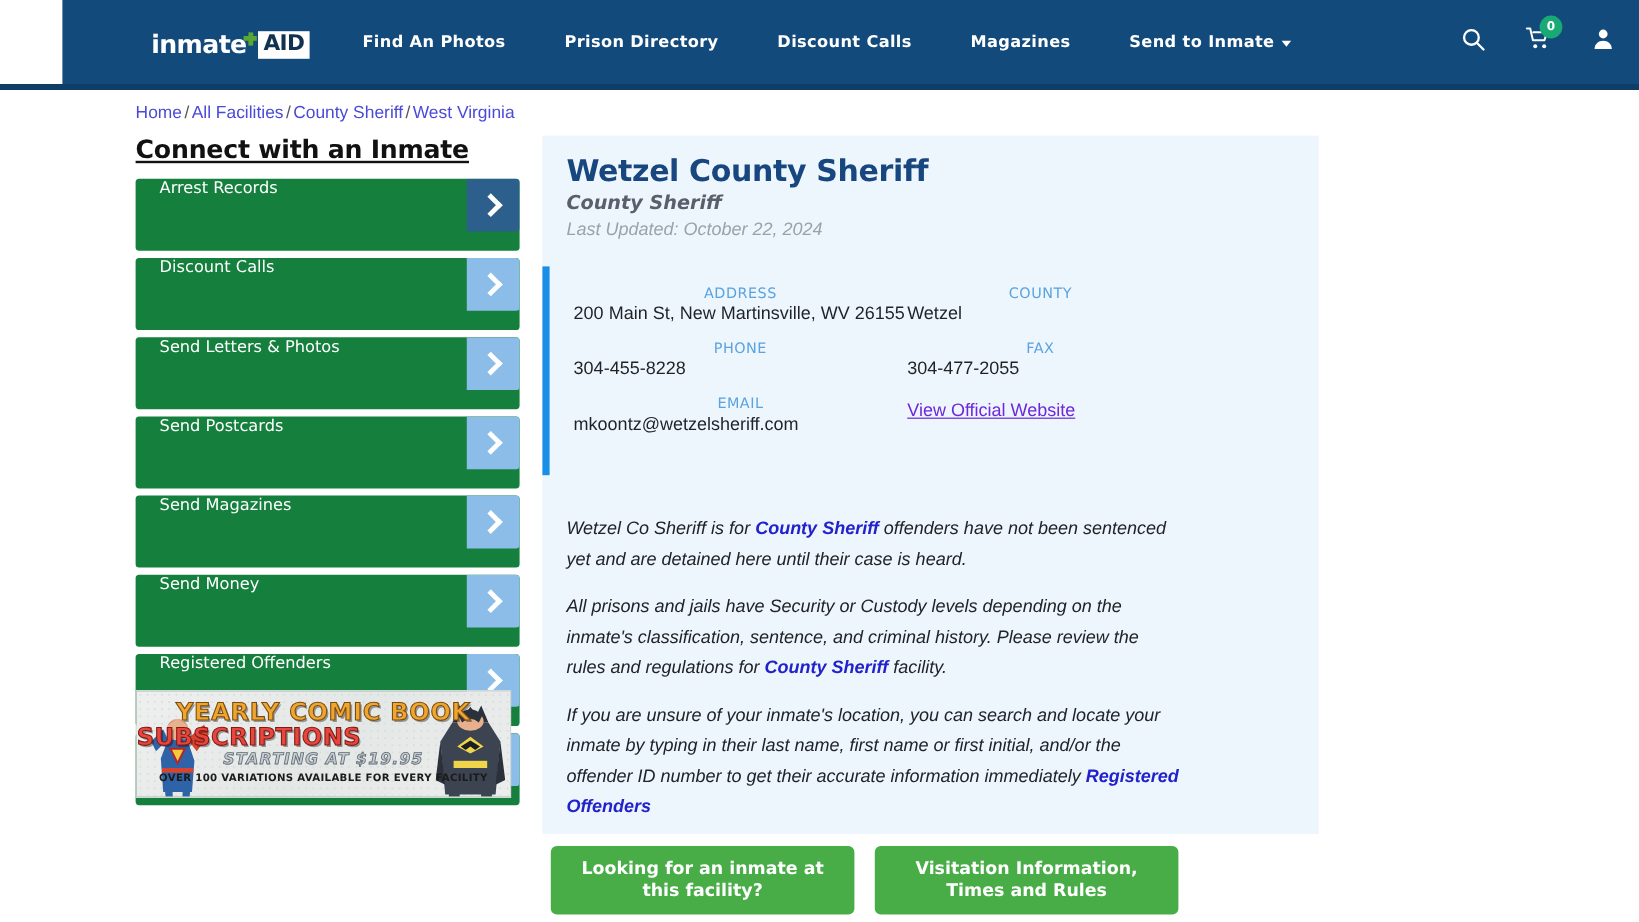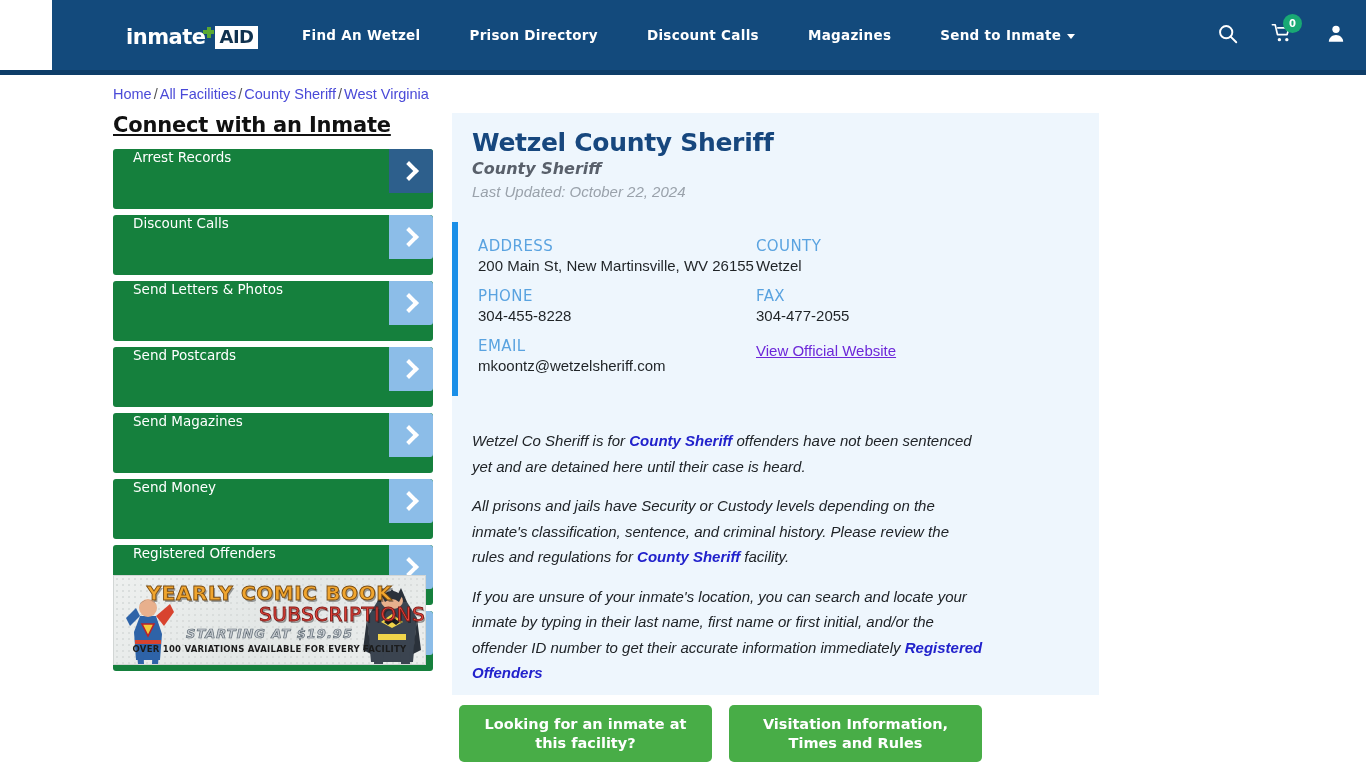--- a/index.html
+++ b/index.html
@@ -128,22 +128,22 @@
     background-size: 6px 6px; opacity: 0.85;
   }
   .ad-line1 {
     position: absolute; left: 0; right: 0; top: 5px; text-align: center;
     font-size: 20px; font-weight: bold; letter-spacing: 0.6px;
     color: #f0a52e; font-family: "DejaVu Sans", sans-serif;
     -webkit-text-stroke: 0.9px #7a4c12;
     text-shadow: 1.5px 1.5px 0 rgba(0,0,0,0.35);
   }
   .ad-line2 {
-    position: absolute; left: 0; right: 0; top: 26px; text-align: right;
-    font-size: 20px; font-weight: normal; letter-spacing: 0.4px;
+    position: absolute; left: 0; right: 0; top: 26px; text-align: left;
+    font-size: 20px; font-weight: bold; letter-spacing: 0.4px;
     color: #e8453c; font-family: "DejaVu Sans", sans-serif;
     -webkit-text-stroke: 0.9px #7d1a16;
     text-shadow: 1.5px 1.5px 0 rgba(0,0,0,0.35);
   }
   .ad-line3 {
     position: absolute; left: 0; right: 0; top: 50px; text-align: center;
     font-size: 13px; font-weight: bold; font-style: italic;
     color: #c7ccd1; letter-spacing: 1px;
     font-family: "DejaVu Sans", sans-serif;
     -webkit-text-stroke: 0.7px #5f6b74;
@@ -182,22 +182,22 @@
     position: absolute; left: 0px; top: 109px;
     width: 6px; height: 174px; background: #1a8fe8;
   }
   .info-grid {
     position: absolute; left: 26px; top: 124px;
     width: 500px;
     display: grid; grid-template-columns: 278px 222px;
     row-gap: 0px;
   }
   .info-label {
-    font-size: 15px; color: #5aa3e0; letter-spacing: 0.4px;
-    font-family: "DejaVu Sans", sans-serif; margin-bottom: 2px;
+    font-size: 12px; color: #5aa3e0; letter-spacing: 0.4px;
+    font-family: "DejaVu Sans", sans-serif; margin-bottom: 2px; text-align: center;
   }
   .info-value {
     font-size: 15px; color: #1f2326; line-height: 18px;
     margin-bottom: 12px;
   }
   .info-cell { min-height: 0; }
   .info-link {
     font-size: 15px; color: #6d28d9; text-decoration: underline;
     cursor: pointer; display: inline-block; margin-top: 5px;
   }
@@ -230,21 +230,21 @@
 <body>
 
 <div class="site-header">
   <div class="logo">
     <span class="logo-word">inmate</span>
     <span class="logo-cross"></span>
     <span class="logo-box">AID</span>
   </div>
 
   <nav class="main-nav">
-    <div class="nav-item">Find An Wetzel</div>
+    <div class="nav-item">Find An Photos</div>
     <div class="nav-item">Prison Directory</div>
     <div class="nav-item">Discount Calls</div>
     <div class="nav-item">Magazines</div>
     <div class="nav-item dropdown">
       <span>Send to Inmate</span>
       <span class="caret"></span>
     </div>
   </nav>
 
   <div class="header-icons">

